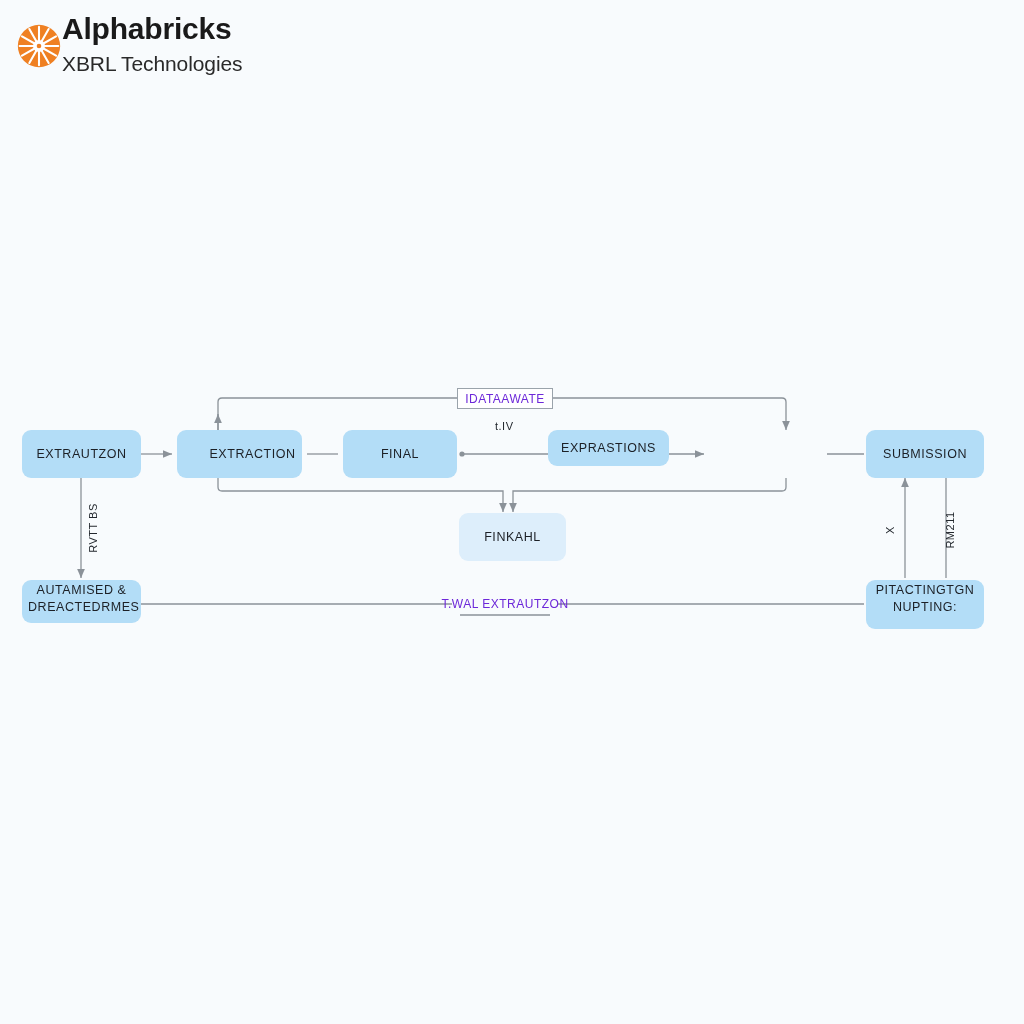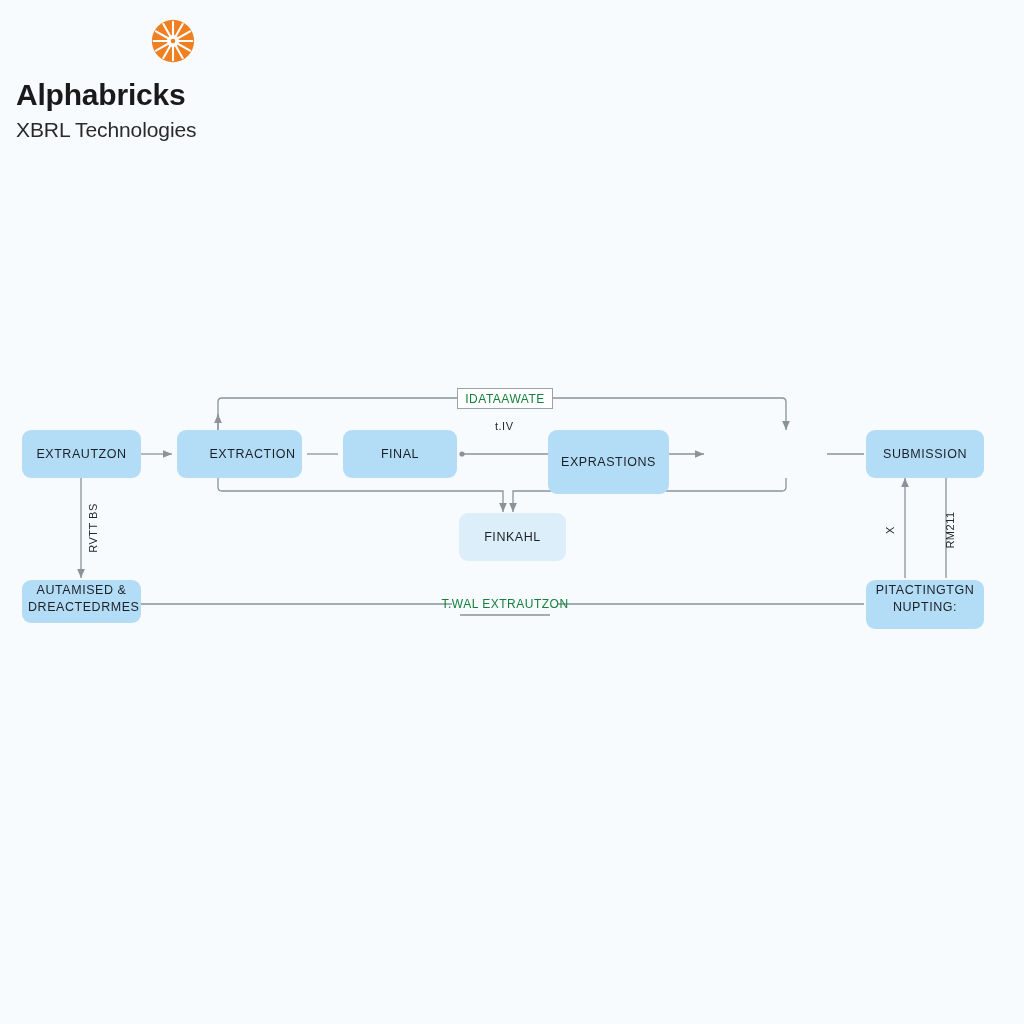--- a/index.html
+++ b/index.html
@@ -14,23 +14,21 @@
     overflow: hidden;
     position: relative;
   }
 
   
   #brand {
     position: absolute;
     left: 16px;
     top: 14px;
     display: flex;
-    align-items: flex-end;
-    gap: 16px;
-    flex-direction: column;
+    align-items: center;
   }
   #brand-mark {
     width: 46px;
     height: 46px;
     flex: 0 0 46px;
     margin-top: 4px;
   }
   #brand-text {
     display: flex;
     flex-direction: column;
@@ -88,21 +86,21 @@
   }
   .node .node-label {
     display: block;
     width: 100%;
   }
 
   .edge-chip {
     position: absolute;
     background: #ffffff;
     border: 1px solid #9aa3ab;
-    color: #15803d;
+    color: #6d28d9;
     font-size: 12px;
     letter-spacing: 0.5px;
     padding: 4px 10px;
     box-sizing: border-box;
     display: flex;
     align-items: center;
     justify-content: center;
     white-space: nowrap;
   }
   .edge-chip.plain {
@@ -198,21 +196,21 @@
   </div>
 
   <div class="node" style="left:177px; top:430px; width:125px; height:48px;padding-left:32px;">
     <span class="node-label">EXTRACTION</span>
   </div>
 
   <div class="node" style="left:343px; top:430px; width:114px; height:48px;">
     <span class="node-label">FINAL</span>
   </div>
 
-  <div class="node" style="left:548px; top:430px; width:121px; height:64px;">
+  <div class="node" style="left:548px; top:430px; width:121px; height:36px;">
     <span class="node-label">EXPRASTIONS</span>
   </div>
 
 
   <div class="node" style="left:866px; top:430px; width:118px; height:48px;">
     <span class="node-label">SUBMISSION</span>
   </div>
 
   <div class="node pale" style="left:450px; top:513px; width:107px; height:48px;">
     <span class="node-label">FINKAHL</span>

